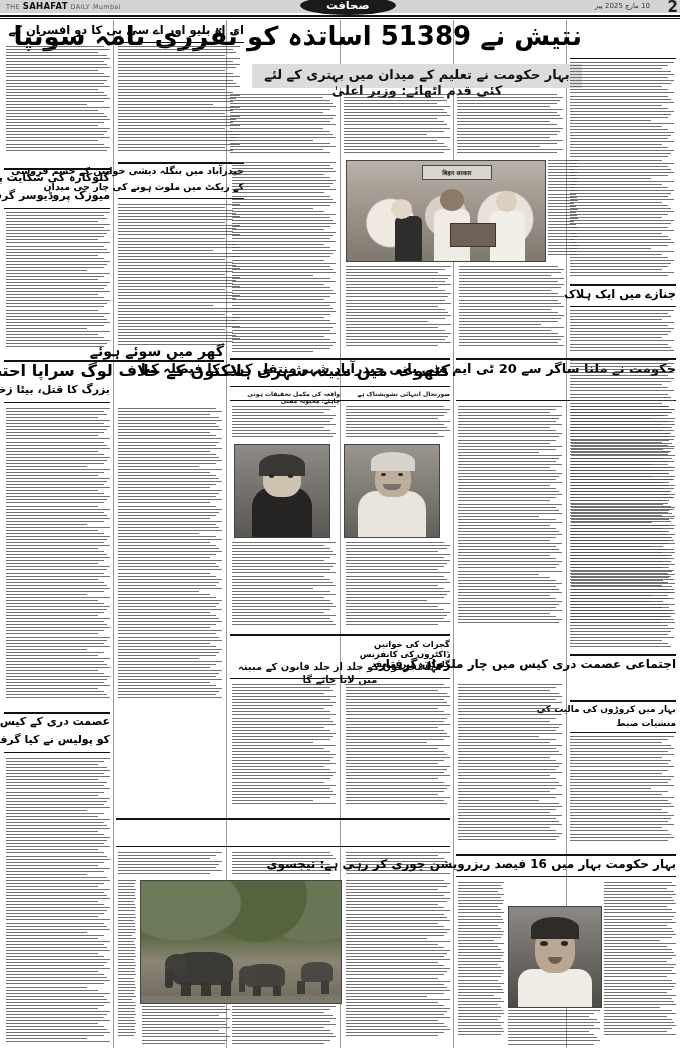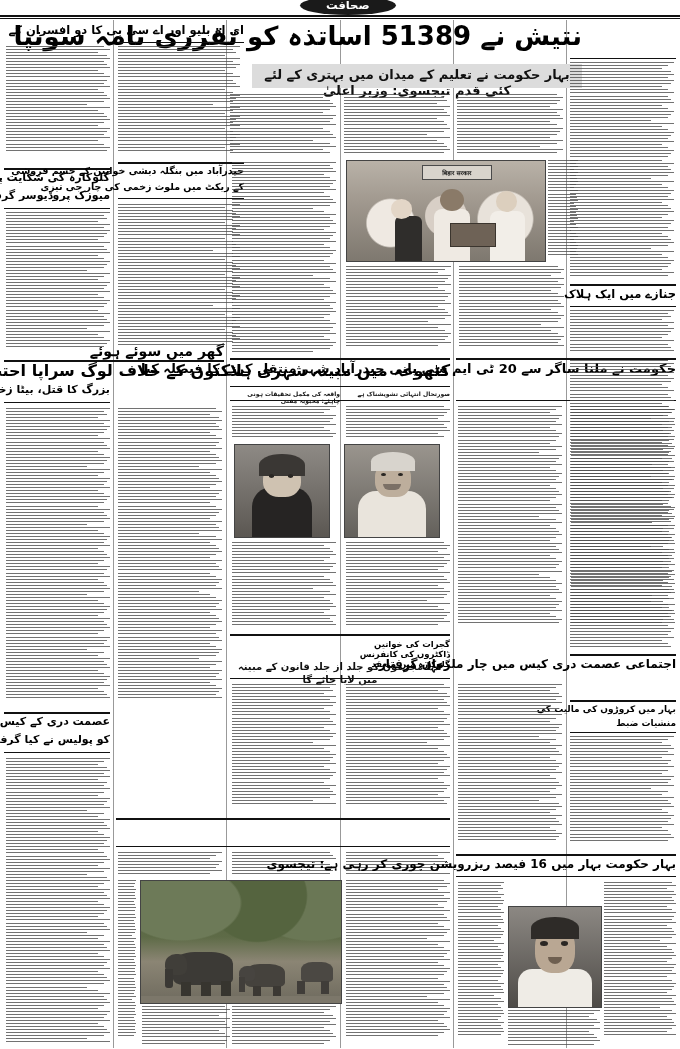--- a/index.html
+++ b/index.html
@@ -71,35 +71,45 @@
   .photo .sky{position:absolute;left:0;top:0;width:100%;height:100%;}
   .bullet-line{
     direction:rtl;text-align:right;font-size:6px;font-weight:700;color:#111;
   }
 </style>
 </head>
 <body>
 
 <div class="page">
 
+  <div class="topbar">
+    <div class="brand">
+      <span class="sm">THE</span>
+      <b>SAHAFAT</b>
+      <span class="sm">DAILY</span>
+      <span class="sm">Mumbai</span>
+    </div>
+    <div class="dateline">10 مارچ 2025 پیر</div>
+    <div class="pageno">2</div>
+  </div>
   <div class="logo-oval">
     <span>صحافت</span>
   </div>
   <div class="rule-top"></div>
   <div class="rule-top2"></div>
 
   <div class="col-rule" style="left:113px;top:20px;height:1028px;"></div>
   <div class="col-rule" style="left:226px;top:20px;height:1028px;"></div>
   <div class="col-rule" style="left:340px;top:20px;height:1028px;"></div>
   <div class="col-rule" style="left:453px;top:20px;height:1028px;"></div>
   <div class="col-rule" style="left:566px;top:20px;height:1028px;"></div>
 
   <div class="hl" style="position:absolute;left:252px;top:22px;width:330px;font-size:26px;">نتیش نے 51389 اساتذہ کو تقرری نامہ سونپا</div>
 
-  <div class="subhl" style="position:absolute;left:252px;top:64px;width:330px;height:24px;font-size:13px;padding-top:3px;box-sizing:border-box;">بہار حکومت نے تعلیم کے میدان میں بہتری کے لئے کئی قدم تیجسوی: وزیر اعلیٰ</div>
+  <div class="subhl" style="position:absolute;left:252px;top:64px;width:330px;height:24px;font-size:13px;padding-top:3px;box-sizing:border-box;">بہار حکومت نے تعلیم کے میدان میں بہتری کے لئے کئی قدم اٹھائے: وزیر اعلیٰ</div>
 
   <div class="body-col" style="left:344px;top:94px;width:106px;height:62px;">
     <div class="ln s1"></div>
       <div class="ln s2"></div>
       <div class="ln s4"></div>
       <div class="ln s3"></div>
     <div class="ln s1"></div>
       <div class="ln s2"></div>
       <div class="ln s4"></div>
       <div class="ln s1"></div>
@@ -398,21 +408,21 @@
       <div class="ln s1"></div>
     <div class="ln s3"></div>
       <div class="ln s2"></div>
       <div class="ln s1"></div>
       <div class="ln s4"></div>
     <div class="ln s2"></div>
   </div>
 
   <div class="hrule thick" style="left:118px;top:162px;width:126px;"></div>
   <div class="hl" style="position:absolute;left:118px;top:166px;width:126px;font-size:9.5px;">حیدرآباد میں بنگلہ دیشی خواتین کے جسم فروشی</div>
-  <div class="hl" style="position:absolute;left:118px;top:182px;width:126px;font-size:9.5px;">کے ریکٹ میں ملوث زخمی کی چار جی تیزی</div>
+  <div class="hl" style="position:absolute;left:118px;top:182px;width:126px;font-size:9.5px;">کے ریکٹ میں ملوث ہونے کی چار جی میدان</div>
   <div class="hrule" style="left:118px;top:198px;width:126px;"></div>
   <div class="body-col" style="left:118px;top:204px;width:122px;height:150px;">
     <div class="ln s1"></div>
       <div class="ln s3"></div>
       <div class="ln s2"></div>
       <div class="ln s4"></div>
     <div class="ln s1"></div>
       <div class="ln s2"></div>
       <div class="ln s3"></div>
       <div class="ln s1"></div>

